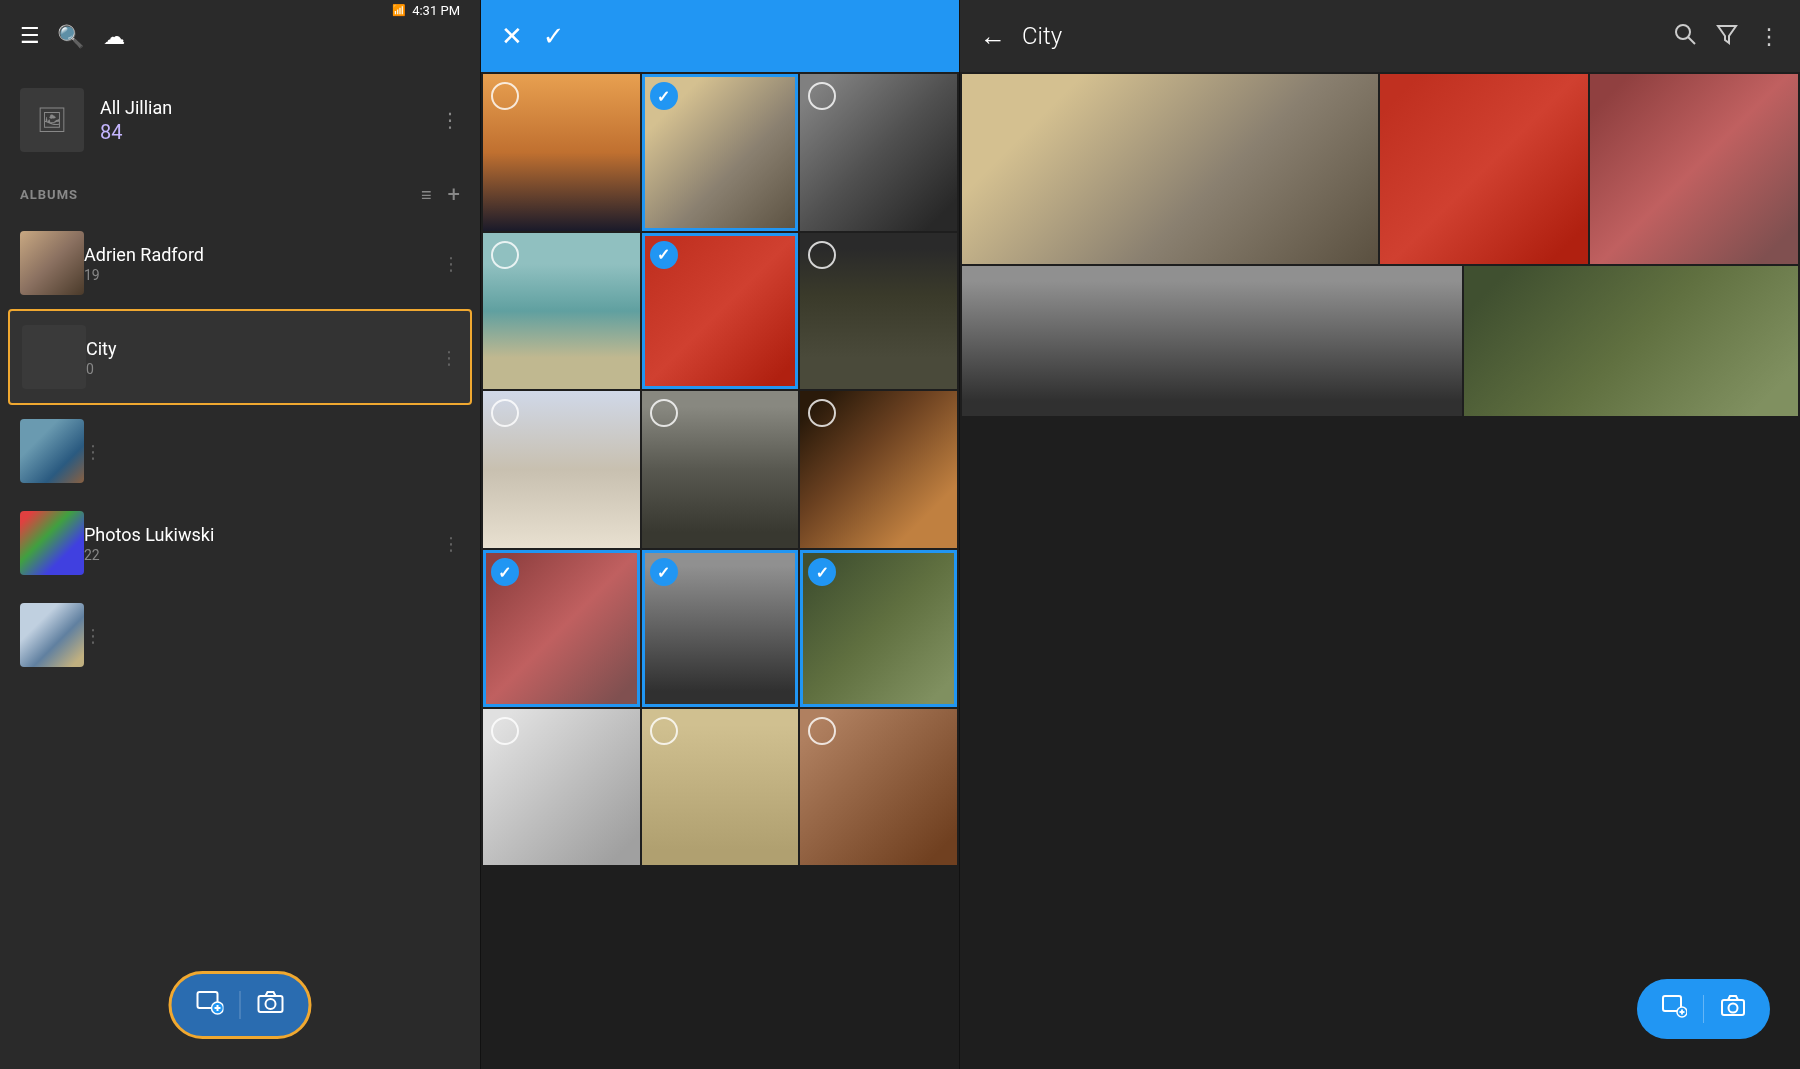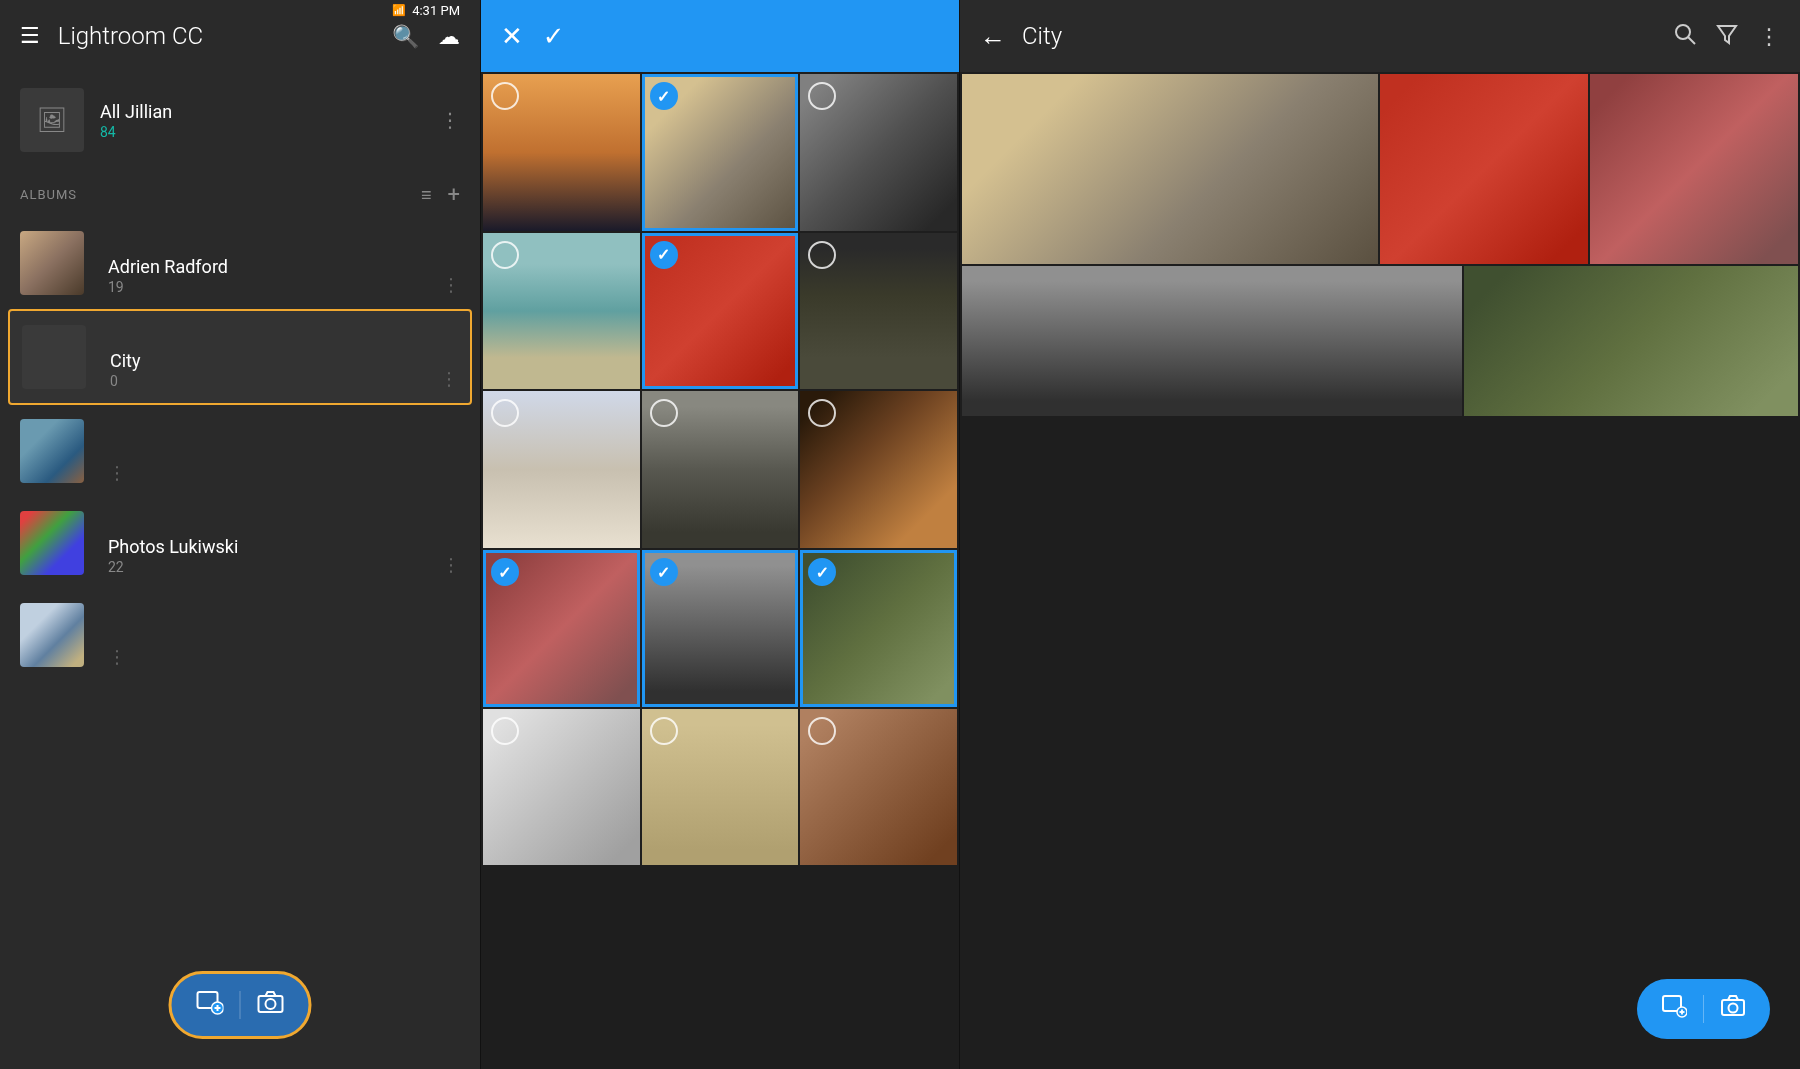--- a/index.html
+++ b/index.html
@@ -95,63 +95,63 @@
       flex: 1;
     }
 
     .all-photos-label {
       color: #ffffff;
       font-size: 18px;
       font-weight: 400;
     }
 
     .all-photos-count {
-      color: #14b8a6;
-      font-size: 14px;
+      color: #c4b5fd;
+      font-size: 20px;
       margin-top: 2px;
     }
 
     .all-photos-dots {
       color: #888;
       font-size: 20px;
     }
 
     .albums-header {
       display: flex;
       align-items: center;
       padding: 10px 20px;
       margin-top: 4px;
     }
 
     .albums-label {
       color: #888888;
       font-size: 13px;
-      font-weight: 400;
+      font-weight: 700;
       letter-spacing: 1px;
       flex: 1;
     }
 
     .albums-filter-icon {
       color: #888888;
       font-size: 18px;
       margin-right: 16px;
       cursor: pointer;
     }
 
     .albums-add-icon {
       color: #888888;
       font-size: 22px;
       cursor: pointer;
     }
 
     .album-item {
       display: flex;
-      align-items: flex-end;
+      align-items: center;
       padding: 14px 20px;
-      gap: 24px;
+      gap: 0;
       cursor: pointer;
       position: relative;
     }
 
     .album-item.selected {
       border: 2px solid #f0a830;
       border-radius: 4px;
       margin: 0 8px;
       padding: 14px 12px;
       background: #333;
@@ -468,21 +468,20 @@
 
 <div class="panel-sidebar">
 
   <div class="status-bar">
     <span style="font-size:11px;">📶</span>
     <span style="font-size:13px;">4:31 PM</span>
   </div>
 
   <div class="sidebar-header">
     <span class="hamburger-icon">☰</span>
-    <span class="app-title">Lightroom CC</span>
     <div class="header-icons">
       <span class="header-icon">🔍</span>
       <span class="header-icon">☁</span>
     </div>
   </div>
 
   <div class="all-photos-section">
     <div class="all-photos-thumb">
       <span>🖼</span>
     </div>

